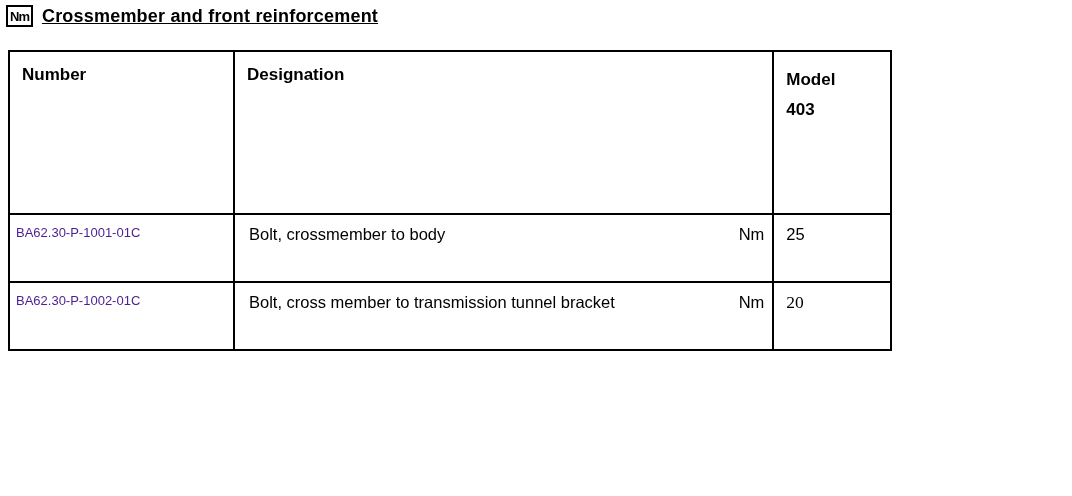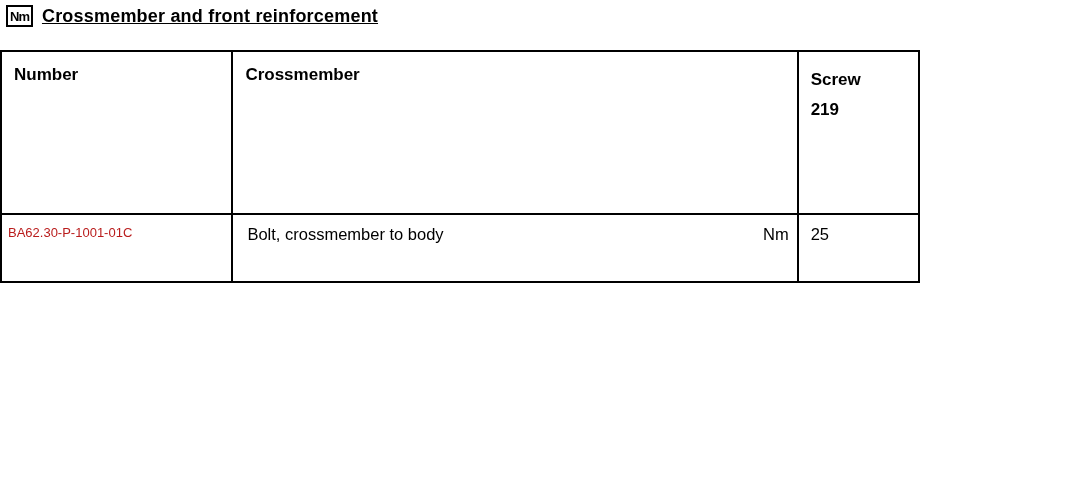--- a/index.html
+++ b/index.html
@@ -8,21 +8,20 @@
     background: #ffffff;
   }
   .page {
     position: relative;
     width: 892px;
     height: 496px;
     background: #ffffff;
     color: #000000;
     font-family: "Liberation Sans", sans-serif;
     overflow: hidden;
-    padding-left: 28px;
   }
   .doc-header {
     position: absolute;
     left: 6px;
     top: 5px;
     display: flex;
     align-items: center;
     gap: 9px;
   }
   .nm-box {
@@ -35,21 +34,21 @@
     letter-spacing: -1px;
   }
   .doc-title {
     font-weight: bold;
     font-size: 18px;
     letter-spacing: 0.2px;
     text-decoration: underline;
   }
   table.torque-table {
     position: absolute;
-    left: 0;
+    left: 8px;
     top: 50px;
     border-collapse: collapse;
     table-layout: fixed;
     background: #ffffff;
   }
   .torque-table col.c-number { width: 253px; }
   .torque-table col.c-designation { width: 653px; }
   .torque-table col.c-model { width: 133px; }
   .torque-table th, .torque-table td {
     border: 2px solid #000000;
@@ -62,21 +61,21 @@
   .torque-table th {
     font-weight: bold;
     font-size: 17px;
     padding: 13px 6px 0 12px;
   }
   th .hline { line-height: 30px; }
   tr.data-row { height: 68px; }
   tr.data-row.last { height: 71px; }
   td.num-cell {
     font-size: 13px;
-    color: #b91c1c;
+    color: #4c1d95;
     padding: 10px 4px 0 6px;
     white-space: nowrap;
   }
   td.des-cell { padding: 0; }
   .des-flex {
     display: flex;
     justify-content: space-between;
     align-items: flex-start;
     padding: 10px 8px 0 14px;
     gap: 20px;
@@ -115,36 +114,46 @@
   <table class="torque-table">
     <colgroup>
       <col class="c-number">
       <col class="c-designation">
       <col class="c-model">
     </colgroup>
 
     <tbody>
         <tr class="header-row">
       <th>Number</th>
-      <th>Crossmember</th>
+      <th>Designation</th>
       <th>
-        <div class="hline">Screw</div>
-        <div class="hline">219</div>
+        <div class="hline">Model</div>
+        <div class="hline">403</div>
       </th>
     </tr>
 
     <tr class="data-row">
       <td class="num-cell">BA62.30-P-1001-01C</td>
       <td class="des-cell">
         <div class="des-flex">
           <span class="des-text">Bolt, crossmember to body</span>
           <span class="unit-text">Nm</span>
         </div>
       </td>
       <td class="val-cell sans">25</td>
     </tr>
 
+    <tr class="data-row">
+      <td class="num-cell">BA62.30-P-1002-01C</td>
+      <td class="des-cell">
+        <div class="des-flex">
+          <span class="des-text">Bolt, cross member to transmission tunnel bracket</span>
+          <span class="unit-text">Nm</span>
+        </div>
+      </td>
+      <td class="val-cell">20</td>
+    </tr>
 
 
   </tbody>
     </table>
 
 </div>
 
 </body></html>

